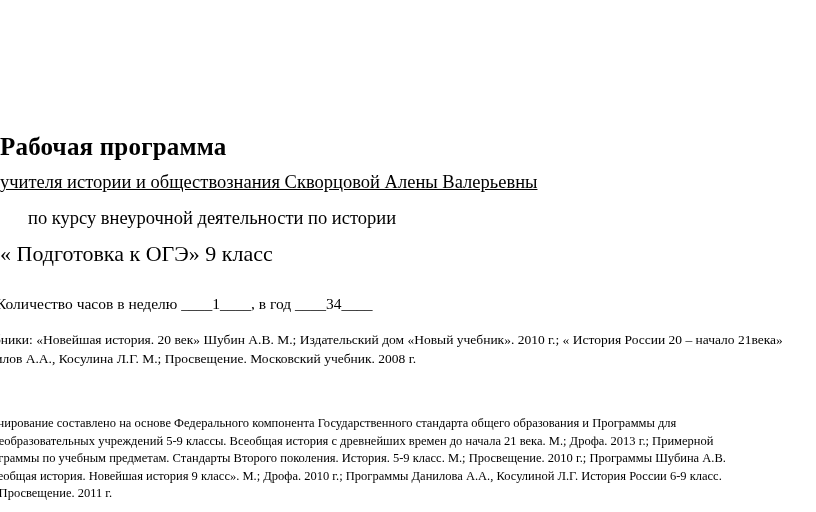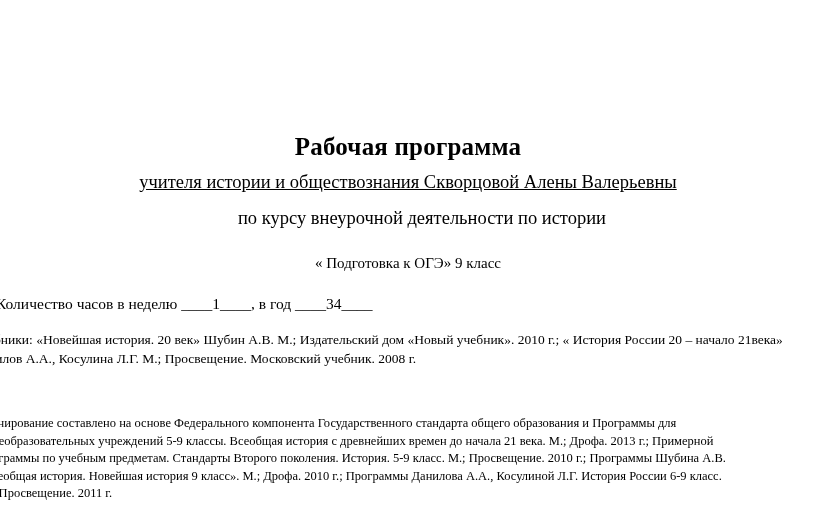--- a/index.html
+++ b/index.html
@@ -21,43 +21,41 @@
     top: 0;
     width: 816px;
     height: 512px;
     background: #ffffff;
   }
   .title-block {
     position: absolute;
     left: 0;
     top: 130px;
     width: 816px;
-    text-align: center;
   }
   .doc-title {
     font-size: 25px;
     font-weight: bold;
     line-height: 34px;
     letter-spacing: 0.2px;
   }
   .subtitle {
     font-size: 18.5px;
     line-height: 36px;
     font-weight: normal;
     text-decoration: underline;
   }
   .subtitle-2 {
     font-size: 18.5px;
     line-height: 36px;
     padding-left: 28px;
   }
   .course-line {
-    font-size: 15px;
+    font-size: 22px;
     line-height: 36px;
-    margin-top: 9px;
   }
   .hours-line {
     position: absolute;
     left: -4px;
     top: 295px;
     width: 816px;
     font-size: 15.5px;
     text-align: left;
     padding-left: 0px;
   }

